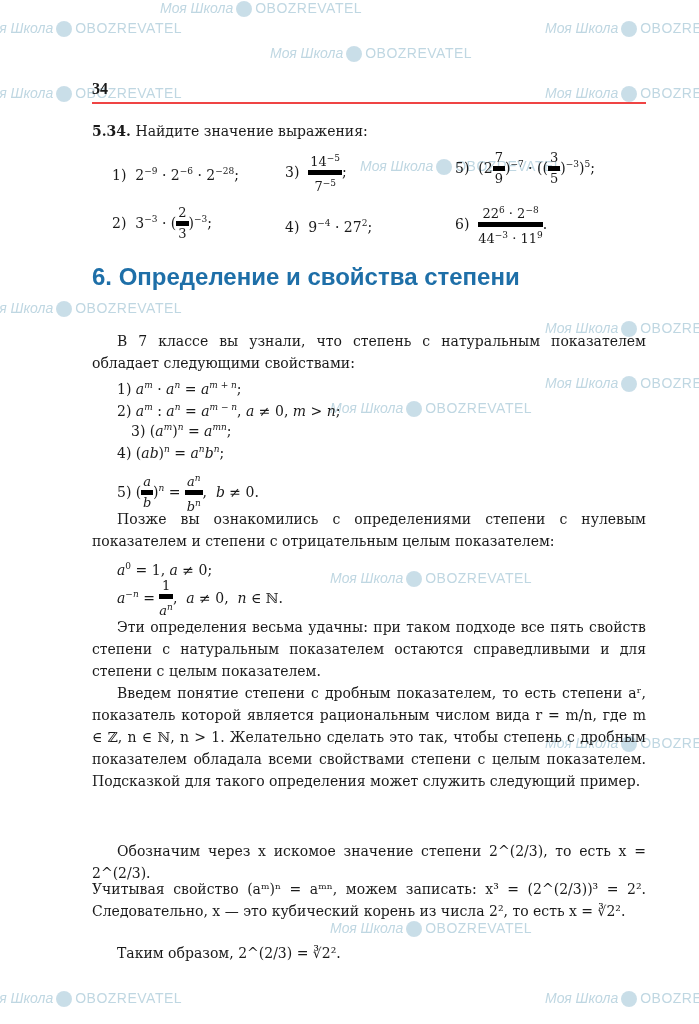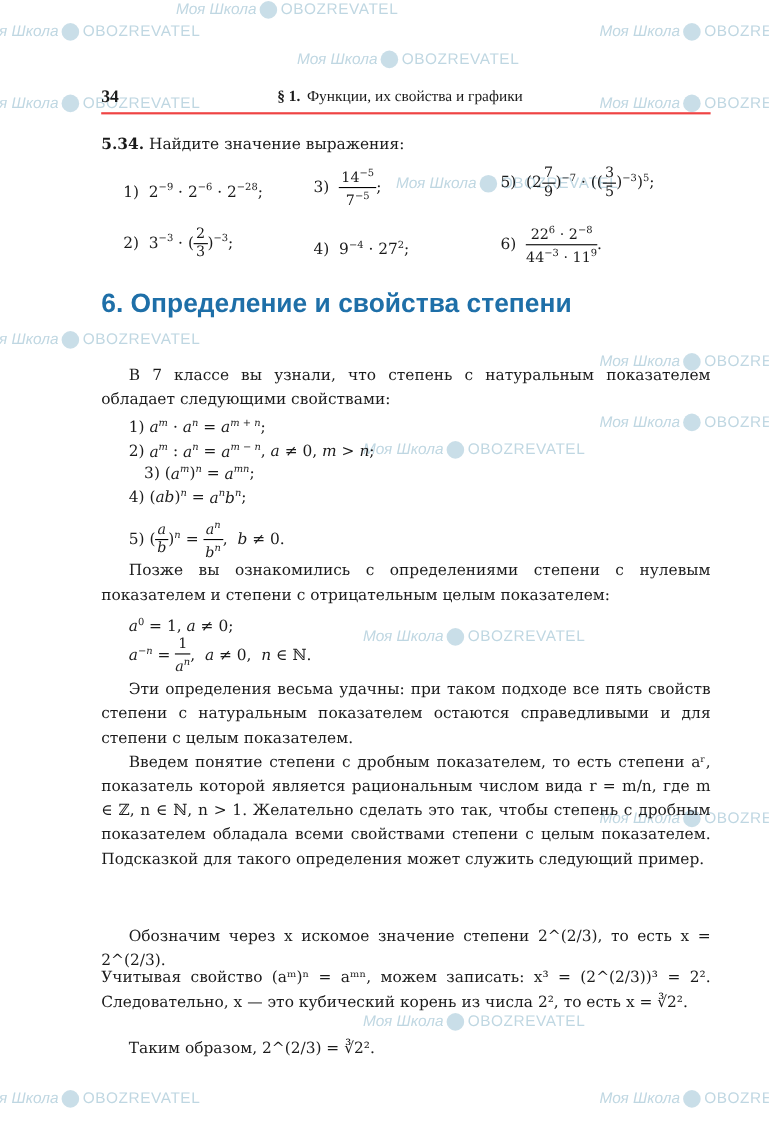--- a/index.html
+++ b/index.html
@@ -9,21 +9,21 @@
   .wm .c{display:inline-block;width:16px;height:16px;border-radius:50%;background:#c4dbe6;vertical-align:middle;margin:0 3px;}
   .header{position:absolute;left:92px;top:80px;width:554px;height:22px;border-bottom:2px solid #ef4444;font-family:Liberation Serif, serif;}
   .pnum{position:absolute;left:0;top:0;font-weight:bold;font-size:16px;}
   .htitle{position:absolute;left:160px;top:1px;font-size:14px;}
   .htitle b{margin-right:6px}
   .txt{position:absolute;font-size:14px;line-height:22px;white-space:nowrap;}
   .it{font-style:italic}
   sup{font-size:9px;}
   .frac{display:inline-block;vertical-align:middle;text-align:center;line-height:16px;font-size:13px}
   .frac span{display:block}
-  .frac .n{border-bottom:1px solid #000000;padding:0 2px}
+  .frac .n{border-bottom:5px solid #000000;padding:0 2px}
   h2{position:absolute;left:92px;top:262px;margin:0;font-family:"Liberation Sans",sans-serif;font-size:24px;line-height:30px;color:#1e6fa8;font-weight:bold;}
   h2 span{display:block}
   h2 .l2{padding-left:38px}
   .just{position:absolute;left:92px;width:554px;font-size:14px;line-height:22px;text-align:justify;}
   .ind{text-indent:25px}
 </style>
 </head>
 <body>
 
 <div>
@@ -40,21 +40,20 @@
   <div class="wm" style="left:545px;top:375px">Моя Школа<span class="c"></span><b>OBOZREVATEL</b></div>
   <div class="wm" style="left:330px;top:570px">Моя Школа<span class="c"></span><b>OBOZREVATEL</b></div>
   <div class="wm" style="left:545px;top:735px">Моя Школа<span class="c"></span><b>OBOZREVATEL</b></div>
   <div class="wm" style="left:330px;top:920px">Моя Школа<span class="c"></span><b>OBOZREVATEL</b></div>
   <div class="wm" style="left:-20px;top:990px">Моя Школа<span class="c"></span><b>OBOZREVATEL</b></div>
   <div class="wm" style="left:545px;top:990px">Моя Школа<span class="c"></span><b>OBOZREVATEL</b></div>
 </div>
 
 <div class="header">
   <span class="pnum">34</span>
-  <span class="htitle"><b>§ 1.</b><span>Функции, их свойства и графики</span></span>
 </div>
 
 <div class="txt" style="left:92px;top:120px"><b>5.34.</b> <span>Найдите значение выражения:</span></div>
 
 <div class="txt" style="left:112px;top:160px">1)&nbsp; 2<sup>−9</sup> · 2<sup>−6</sup> · 2<sup>−28</sup>;</div>
 <div class="txt" style="left:285px;top:150px">3)&nbsp; <span class="frac"><span class="n">14<sup>−5</sup></span><span>7<sup>−5</sup></span></span>;</div>
 <div class="txt" style="left:455px;top:150px">5)&nbsp; (2<span class="frac"><span class="n">7</span><span>9</span></span>)<sup>−7</sup> · ((<span class="frac"><span class="n">3</span><span>5</span></span>)<sup>−3</sup>)<sup>5</sup>;</div>
 <div class="txt" style="left:112px;top:205px">2)&nbsp; 3<sup>−3</sup> · (<span class="frac"><span class="n">2</span><span>3</span></span>)<sup>−3</sup>;</div>
 <div class="txt" style="left:285px;top:212px">4)&nbsp; 9<sup>−4</sup> · 27<sup>2</sup>;</div>
 <div class="txt" style="left:455px;top:202px">6)&nbsp; <span class="frac"><span class="n">22<sup>6</sup> · 2<sup>−8</sup></span><span>44<sup>−3</sup> · 11<sup>9</sup></span></span>.</div>

